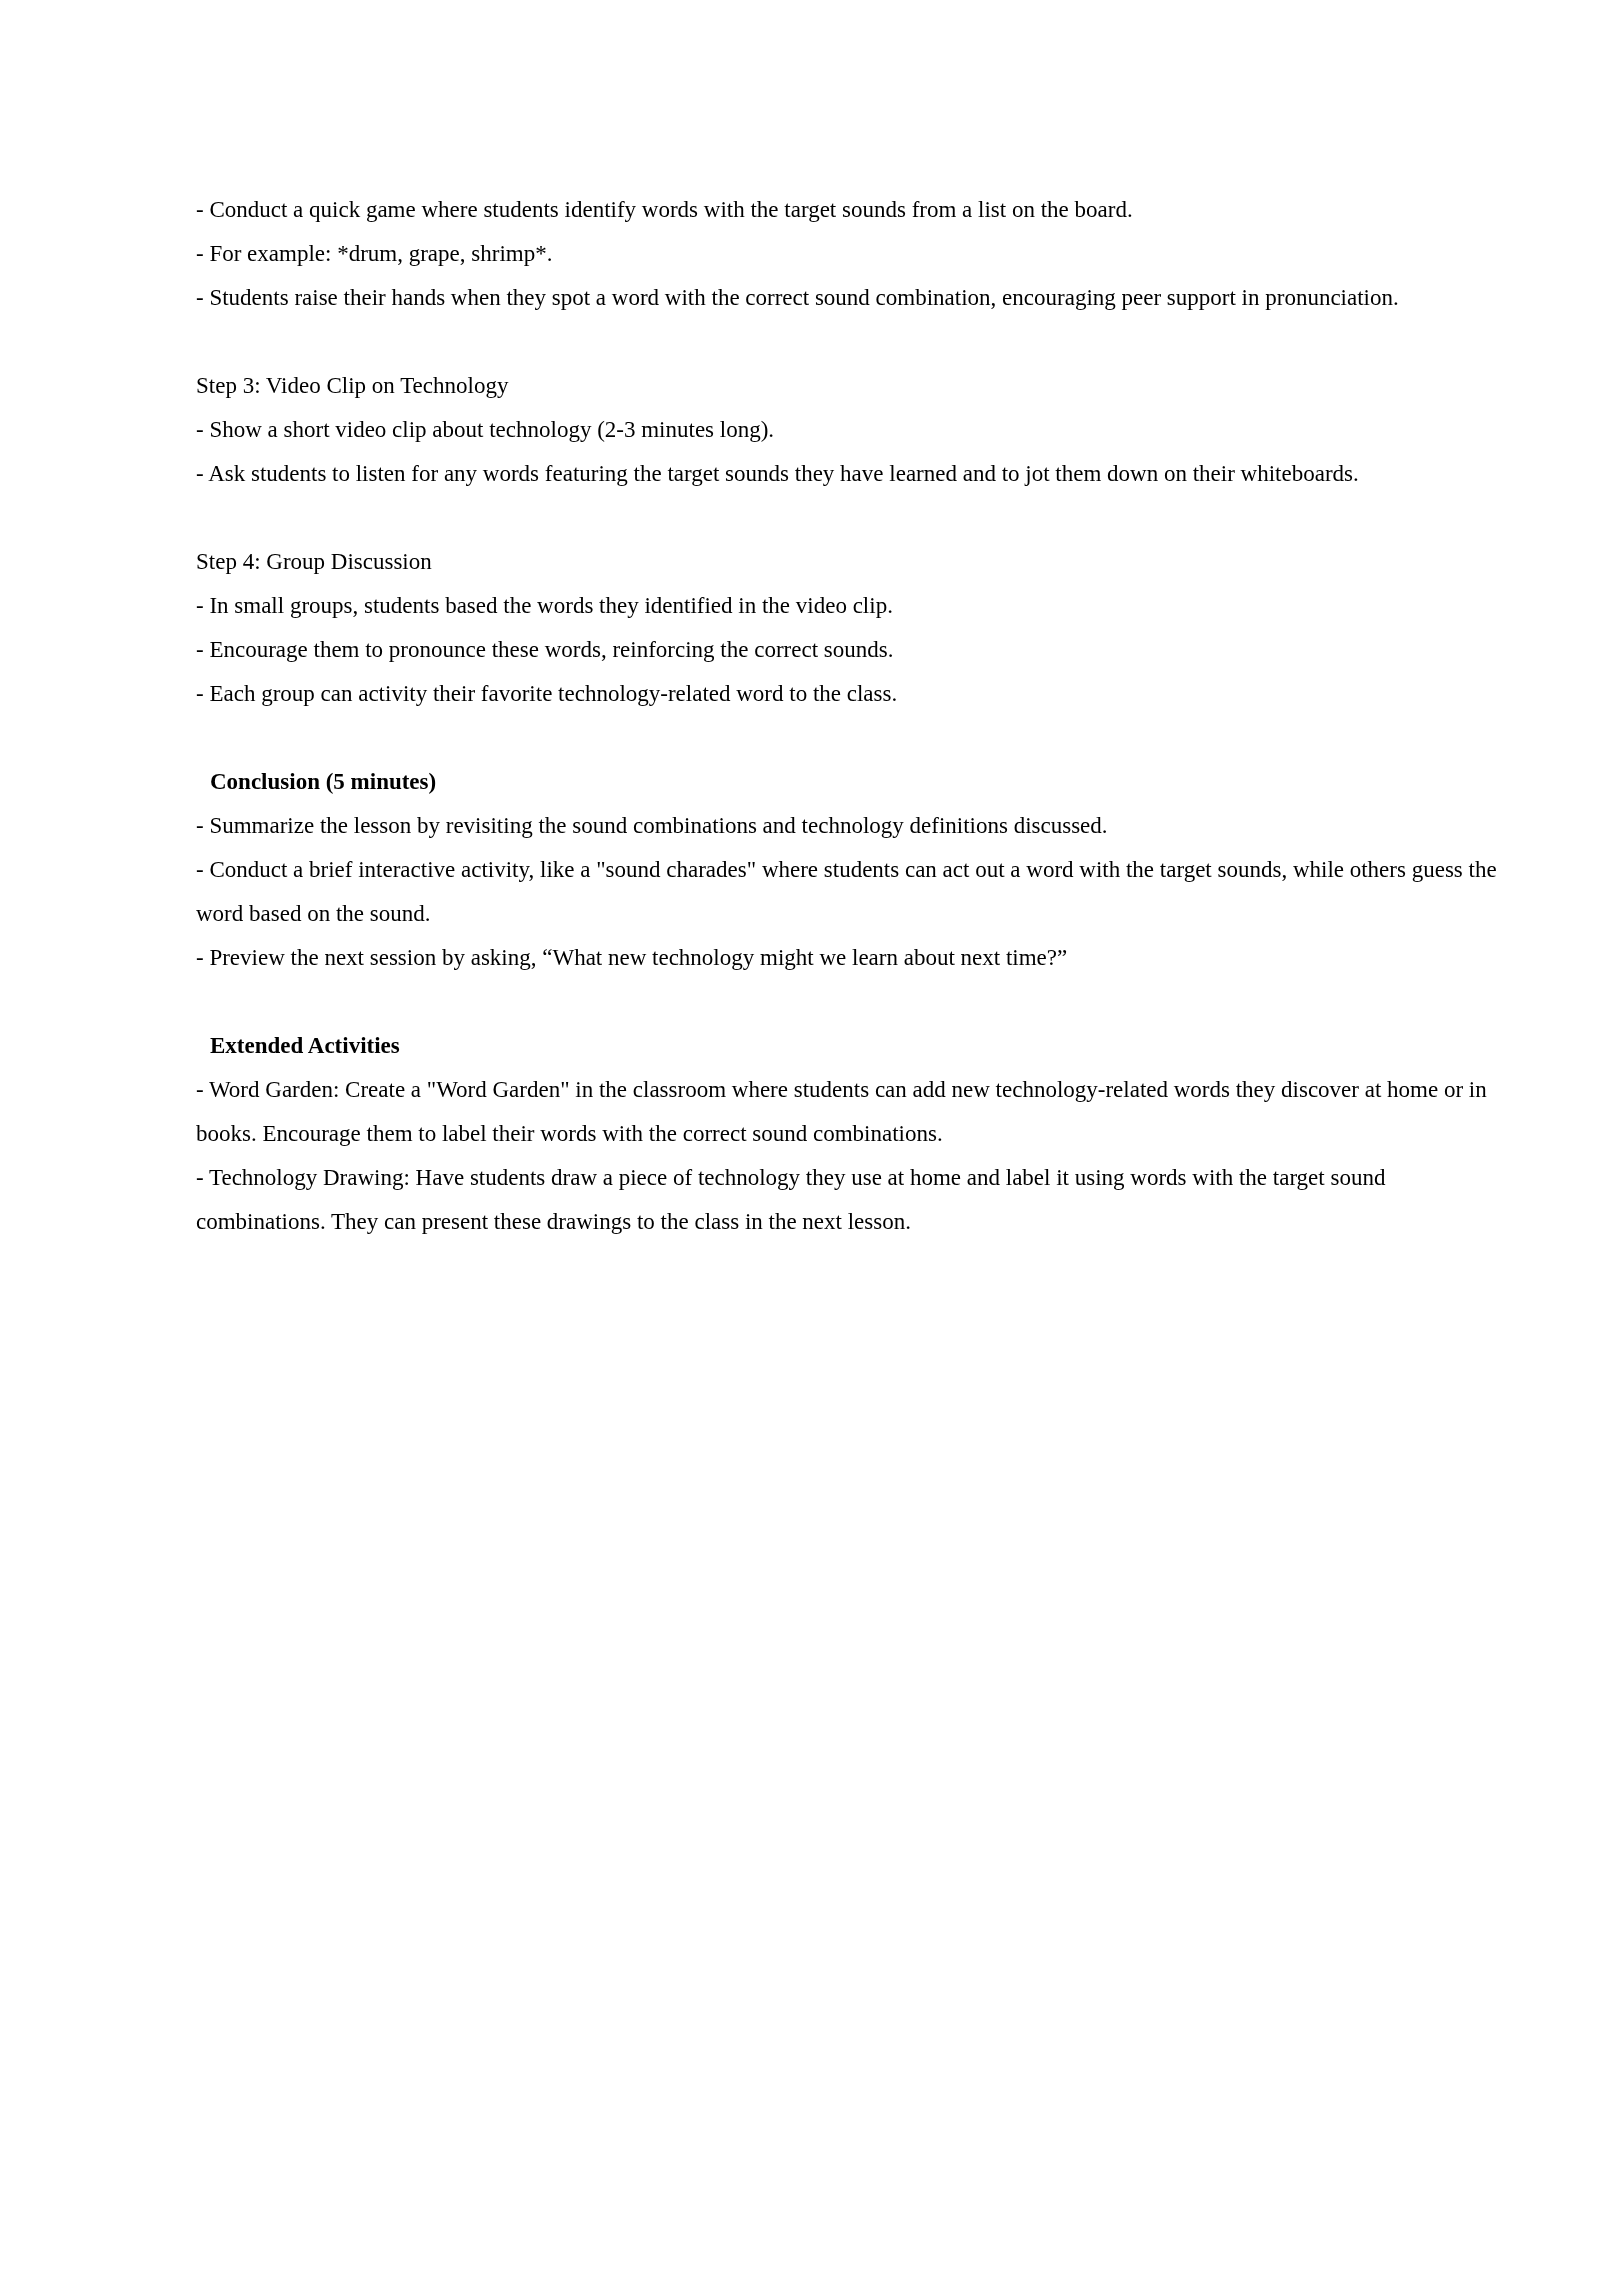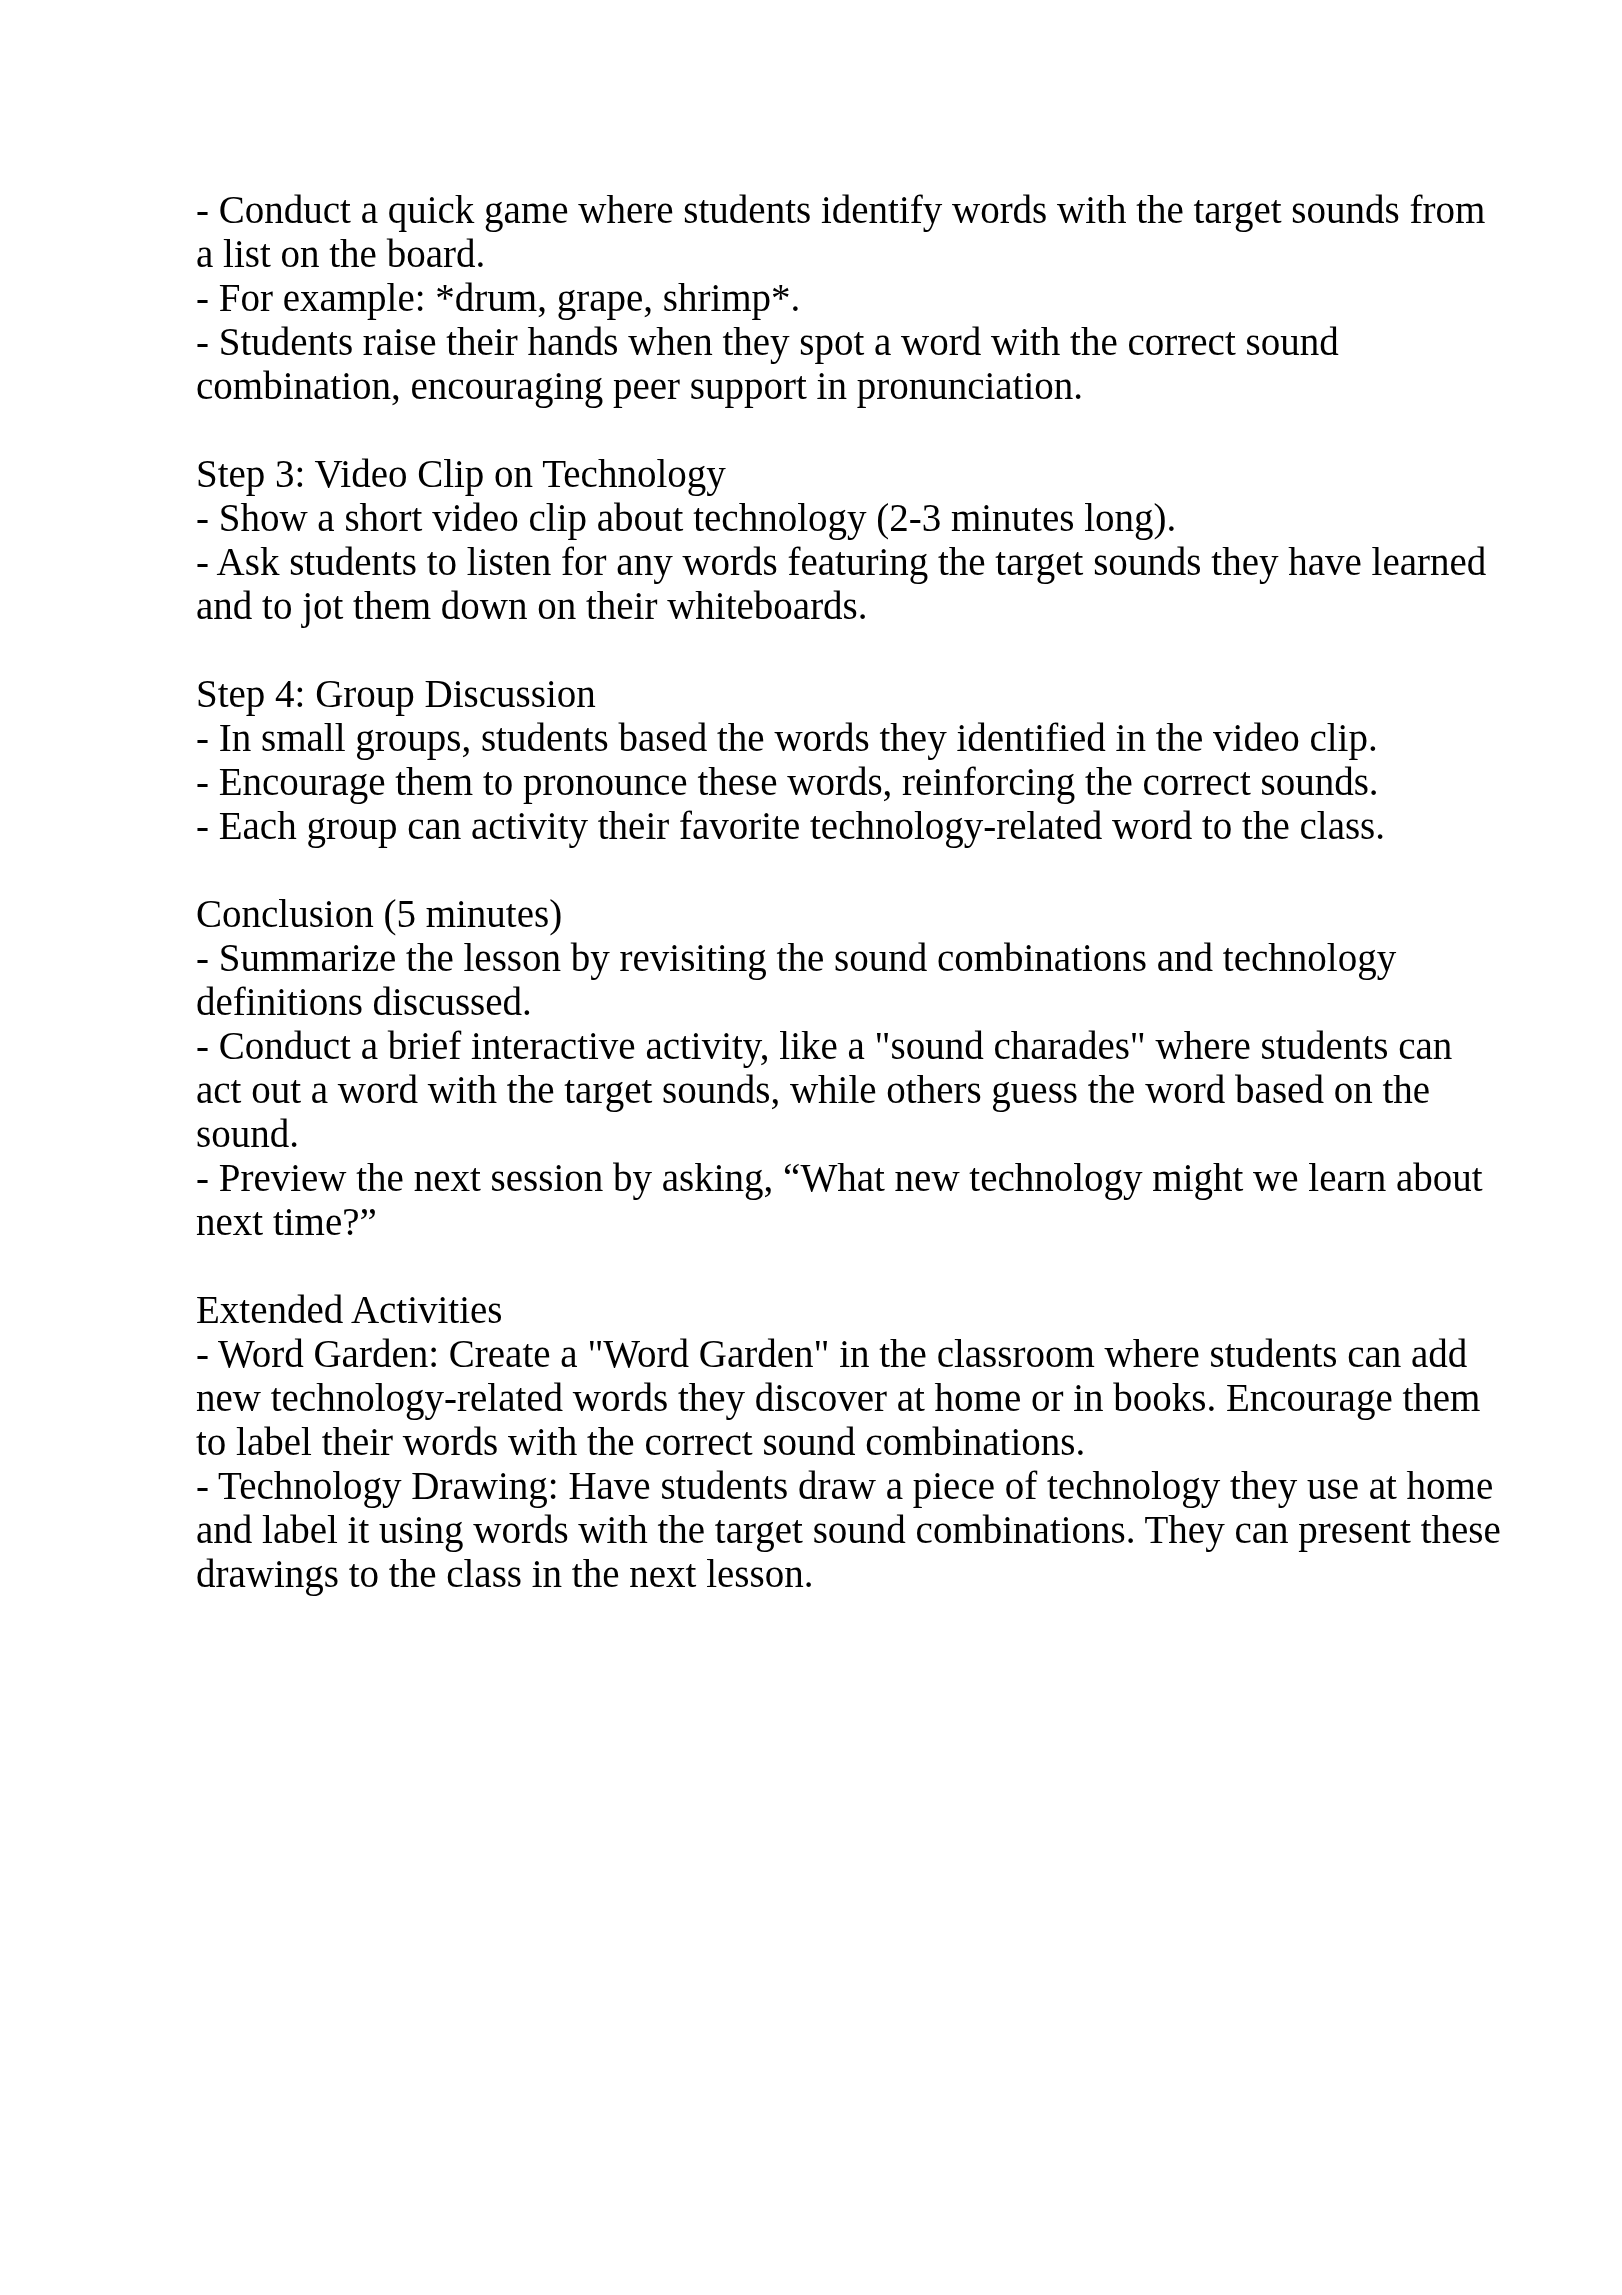--- a/index.html
+++ b/index.html
@@ -17,39 +17,40 @@
   .page {
     position: relative;
     width: 1623px;
     height: 2295px;
     background: #ffffff;
     box-sizing: border-box;
     padding: 188px 124px 0 196px;
   }
   .doc-body {
     width: 1305px;
-    font-size: 39px;
+    font-size: 23px;
     line-height: 44px;
     text-align: left;
     -webkit-font-smoothing: antialiased;
   }
   .block {
     margin: 0;
     padding: 0;
   }
   .para {
     margin: 0;
     padding: 0;
     white-space: pre-wrap;
   }
   .spacer {
     height: 44px;
   }
   .heading {
-    font-weight: normal;
+    font-weight: bold;
+    margin-left: 14px;
   }
   .heading-inline {
     font-weight: normal;
   }
 </style>
 </head>
 <body>
 
 <div class="page">
   <div class="doc-body">

